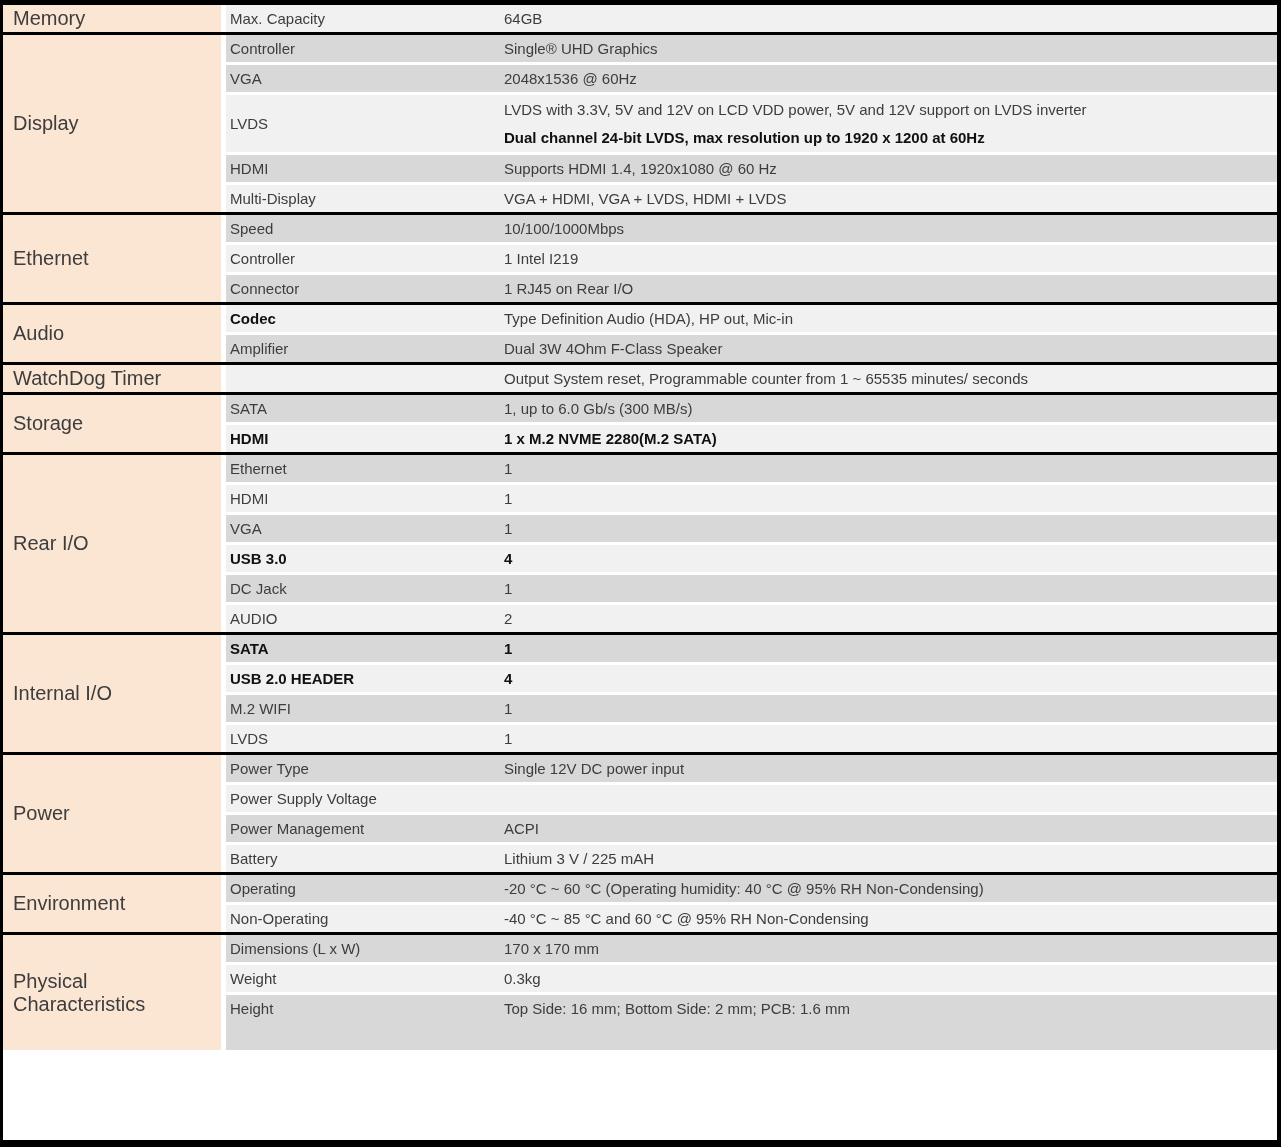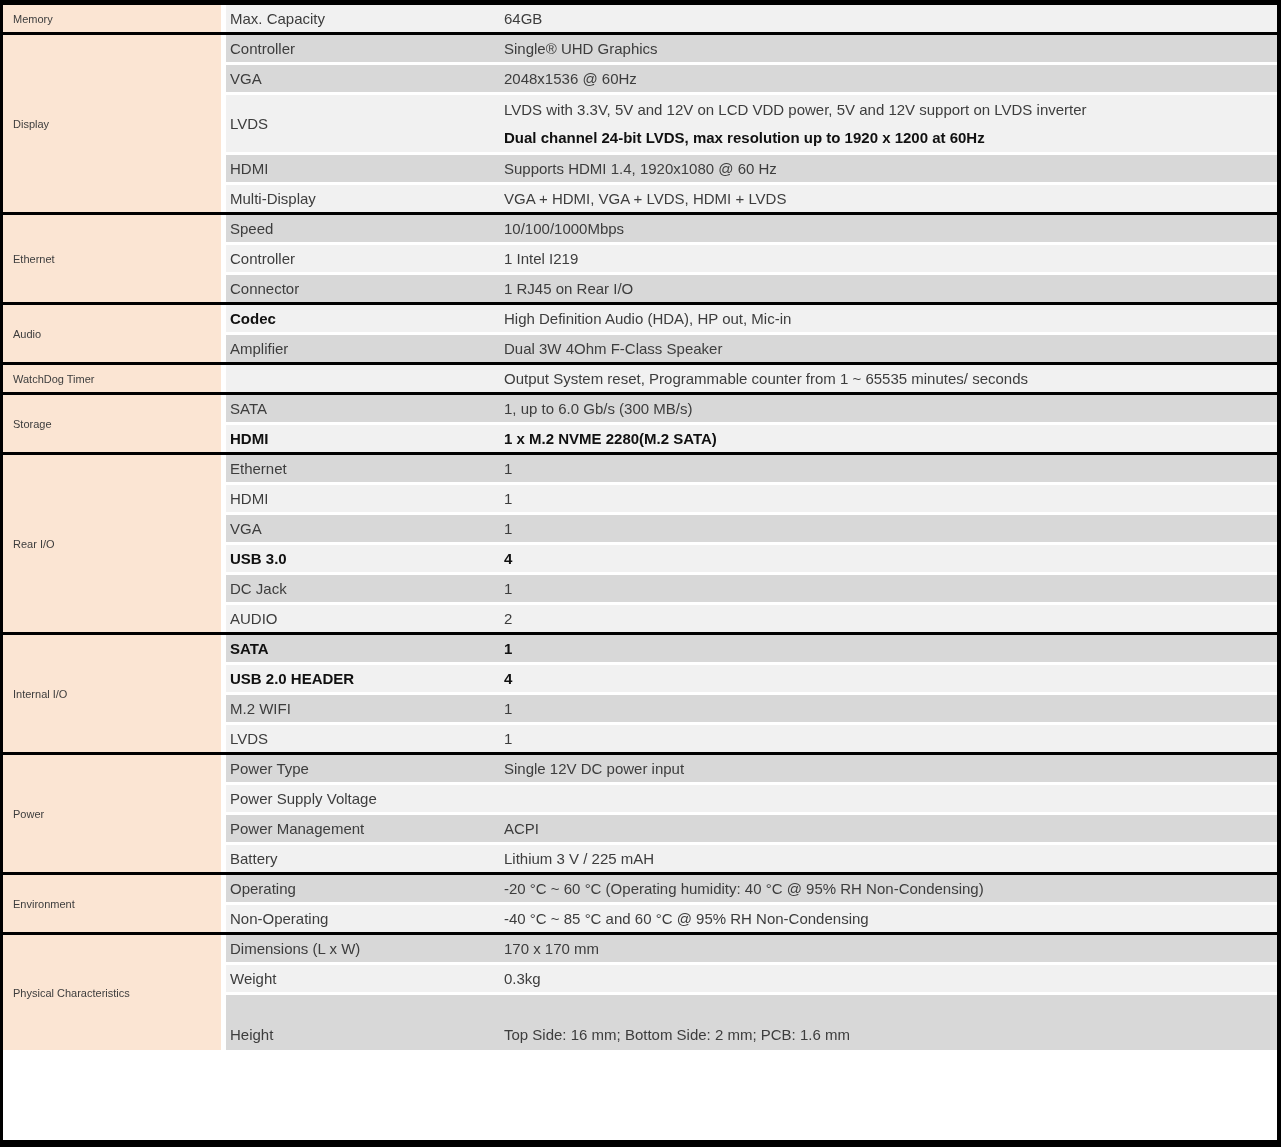--- a/index.html
+++ b/index.html
@@ -8,32 +8,32 @@
     width:1281px; height:1147px; box-sizing:border-box;
     border-left:3px solid #000; border-right:4px solid #000;
     border-top:5px solid #000; border-bottom:7px solid #000;
     background:#fff; overflow:hidden;
   }
   .sec { display:flex; }
   .sec + .sec { border-top:3px solid #000; }
   .cat {
     width:218px; flex:none; background:#fbe5d3;
     display:flex; align-items:center; padding-left:10px; box-sizing:border-box;
-    font-size:11px; color:#3d3d3d;
+    font-size:20px; color:#3d3d3d;
   }
   .rows { flex:1; display:flex; flex-direction:column; gap:3px; margin-left:5px; background:#fff; }
   .r { display:flex; align-items:center; min-height:27px; font-size:15px; color:#3d3d3d; }
   .d { background:#d8d8d8; }
   .l { background:#f1f1f1; }
   .lbl { width:278px; flex:none; padding-left:4px; box-sizing:border-box; }
   .val { flex:1; padding-right:6px; }
   .tl { height:57px; }
   .tl .val div { line-height:28px; }
   .tall { height:55px; align-items:flex-start; }
-  .tall .lbl, .tall .val { line-height:26px; padding-top:1px;margin-top:26px; }
+  .tall .lbl, .tall .val { line-height:26px; padding-top:1px; }
   .em { color:#101010; font-weight:700; }
   .mv1 { display:inline-block; width:337px; }
   .typ { margin-left:10px; }
 </style>
 </head>
 <body>
 
 <div class="spec-table">
 
   <div class="sec">
@@ -91,21 +91,21 @@
         <div class="val">1 RJ45 on Rear I/O</div>
       </div>
     </div>
   </div>
 
   <div class="sec">
     <div class="cat">Audio</div>
     <div class="rows">
       <div class="r l">
         <div class="lbl em">Codec</div>
-        <div class="val">High Definition Audio (HDA), HP out, Mic-in</div>
+        <div class="val">Type Definition Audio (HDA), HP out, Mic-in</div>
       </div>
       <div class="r d">
         <div class="lbl">Amplifier</div>
         <div class="val">Dual 3W 4Ohm F-Class Speaker</div>
       </div>
     </div>
   </div>
 
   <div class="sec">
     <div class="cat">WatchDog Timer</div>

